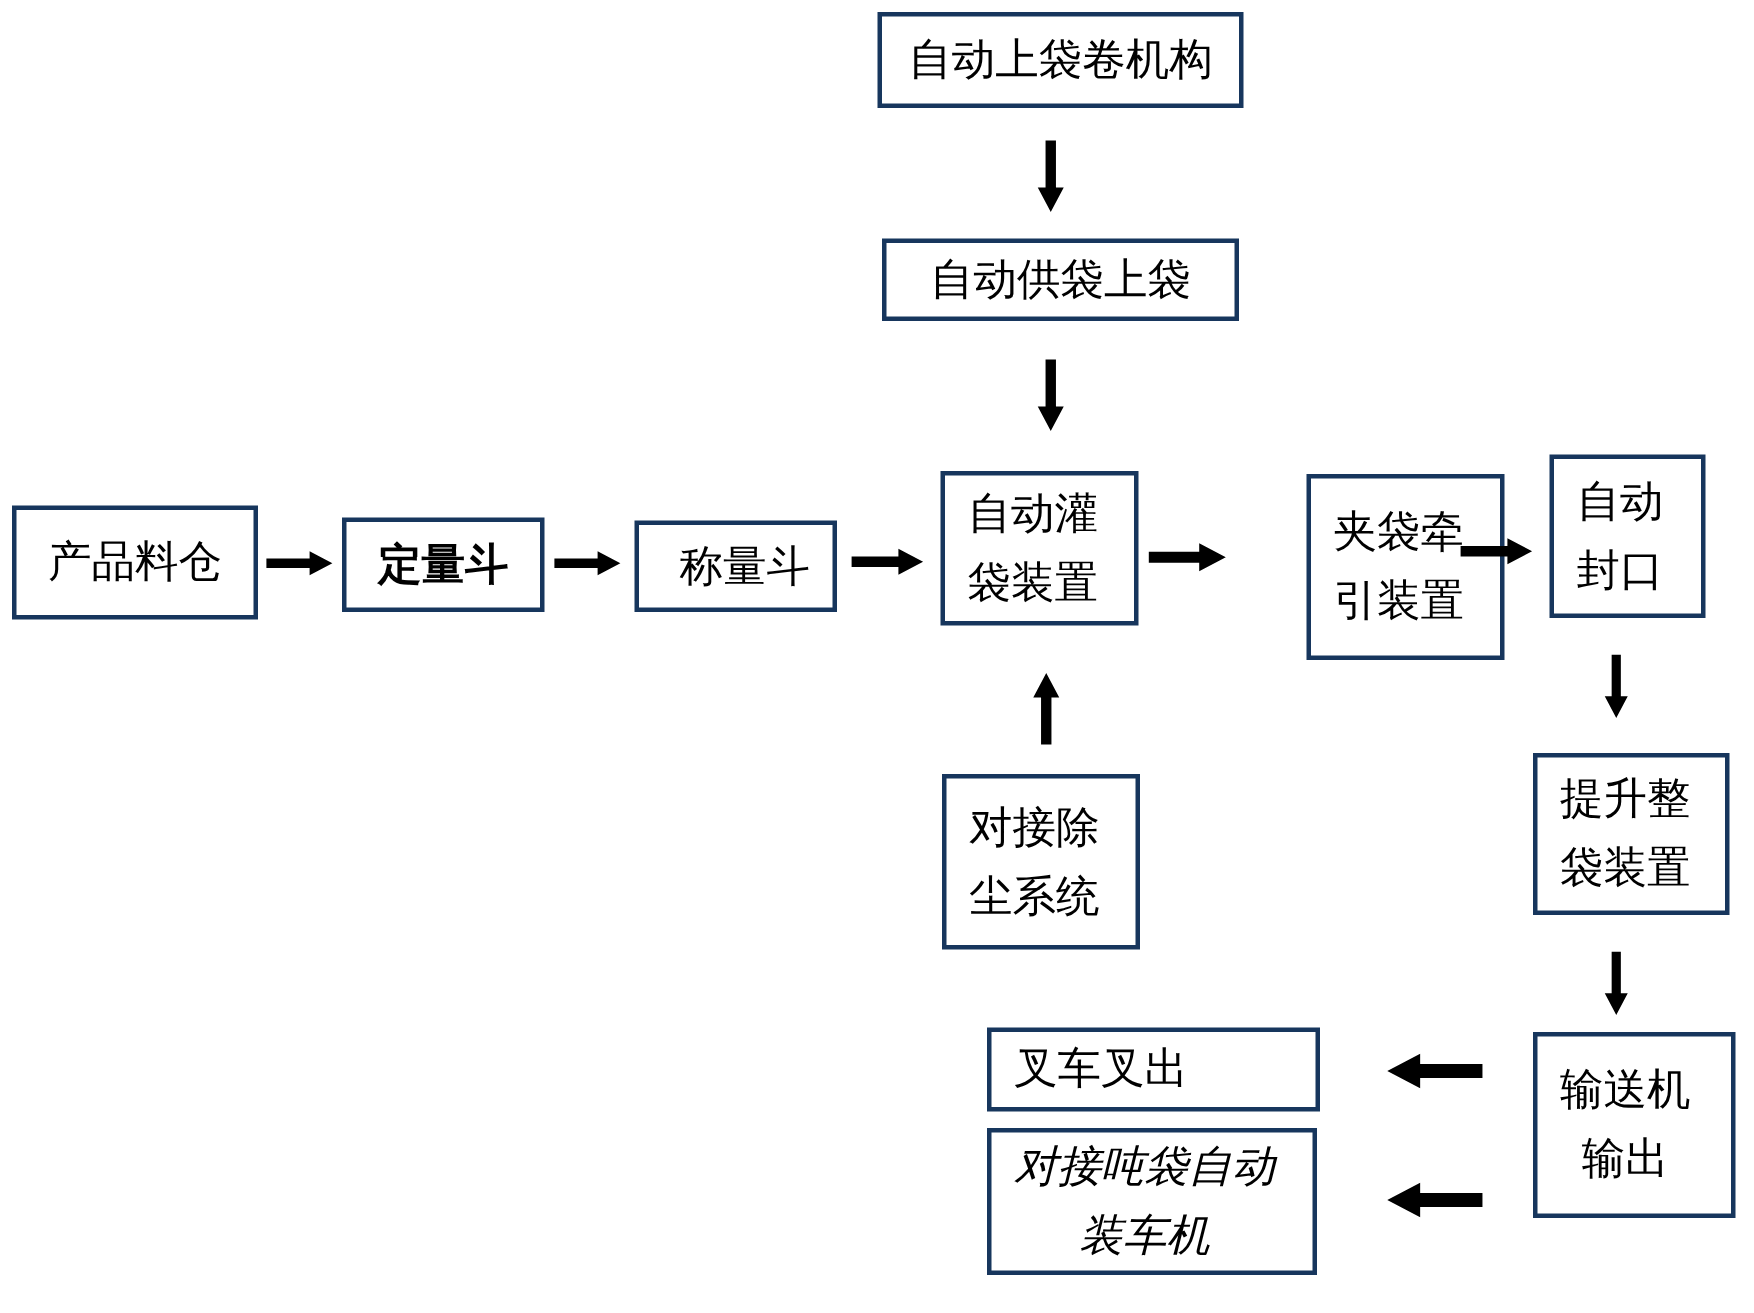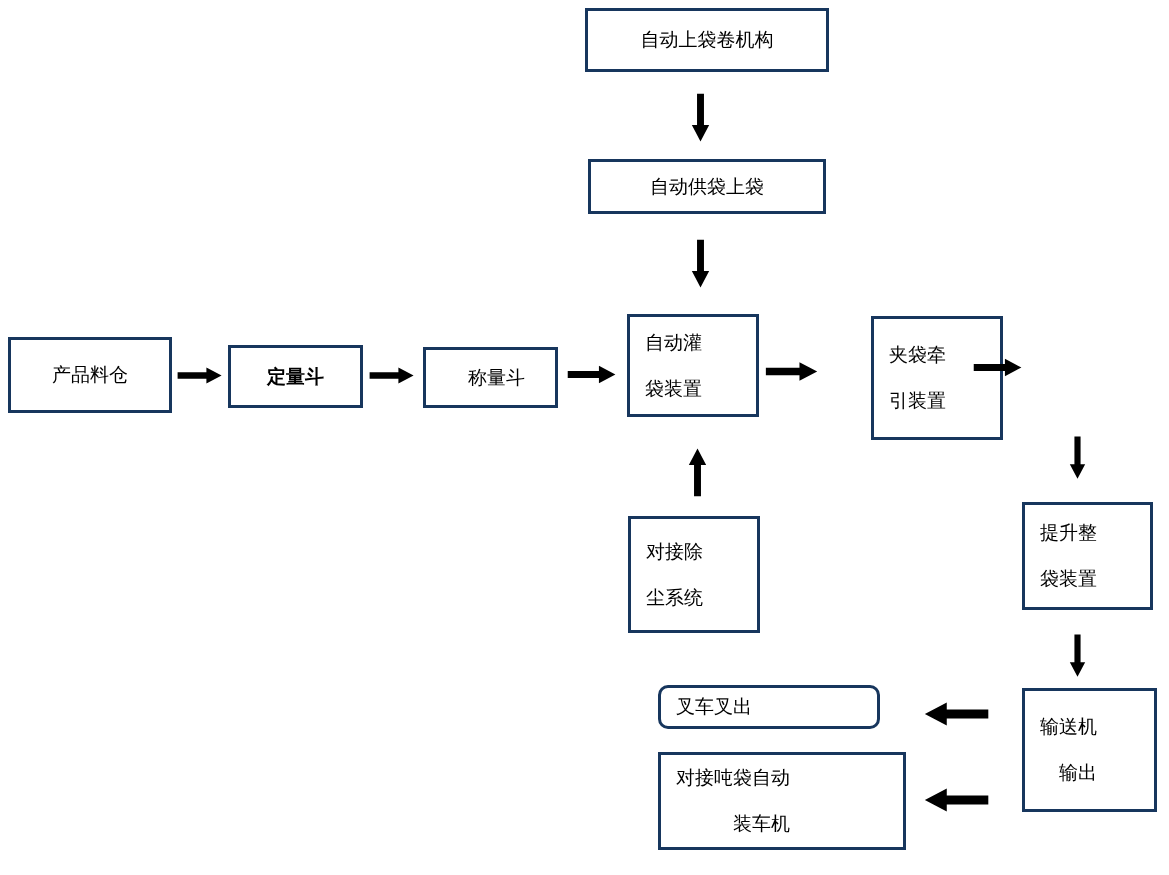--- a/index.html
+++ b/index.html
@@ -16,28 +16,28 @@
     height: 875px;
     background: var(--background);
     font-family: "Liberation Serif", "DejaVu Serif", serif;
     overflow: hidden;
   }
   .node {
     position: absolute;
     border: 3px solid var(--box-border);
     background: var(--background);
     color: var(--text);
-    font-size: 19px;
+    font-size: 29px;
     line-height: 46px;
     display: flex;
     align-items: center;
     white-space: pre-line;
   }
   .node.center { justify-content: center; text-align: center; }
-  .node.left { padding-left: 15px; text-align: right; }
+  .node.left { padding-left: 15px; text-align: center; }
   .arrow { position: absolute; display: block; }
   .arrow svg { display: block; width: 100%; height: 100%; }
   .defs { position: absolute; width: 0; height: 0; overflow: hidden; }
 </style>
 </head>
 <body>
 
 <svg class="defs" aria-hidden="true">
   <symbol id="arrow-right" viewBox="0 0 60 26">
     <polygon points="2,9 38,9 38,3 57,13 38,23 38,17 2,17"></polygon>
@@ -106,20 +106,22 @@
 
   <div class="node left" style="left:871px; top:316px; width:132px; height:124px;">夹袋牵
 引装置</div>
 
   <div class="arrow" style="left:972px; top:354px; width:52px; height:27px;">
     <svg>
         <use href="#arrow-right"></use>
       </svg>
   </div>
 
+  <div class="node left" style="left:1033px; top:303px; width:104px; height:109px;">自动
+封口</div>
 
   <div class="arrow" style="left:684px; top:446px; width:27px; height:52px;">
     <svg>
         <use href="#arrow-up"></use>
       </svg>
   </div>
 
   <div class="node left" style="left:628px; top:516px; width:132px; height:117px;">对接除
 尘系统</div>
 
@@ -140,24 +142,24 @@
 
   <div class="node left" style="left:1022px; top:688px; width:135px; height:124px;">输送机
 输出</div>
 
   <div class="arrow" style="left:919px; top:699px; width:74px; height:30px;">
     <svg>
         <use href="#arrow-left"></use>
       </svg>
   </div>
 
-  <div class="node left" style="left:658px; top:685px; width:222px; height:44px;border-radius:10px;">叉车叉出</div>
+  <div class="node left" style="left:658px; top:685px; width:222px; height:56px;">叉车叉出</div>
 
   <div class="arrow" style="left:919px; top:785px; width:74px; height:30px;">
     <svg>
         <use href="#arrow-left"></use>
       </svg>
   </div>
 
-  <div class="node left" style="left:658px; top:752px; width:248px; height:98px;">对接吨袋自动
+  <div class="node left" style="left:658px; top:752px; width:220px; height:98px;font-style:italic;">对接吨袋自动
 装车机</div>
 
 </div>
 
 </body></html>

